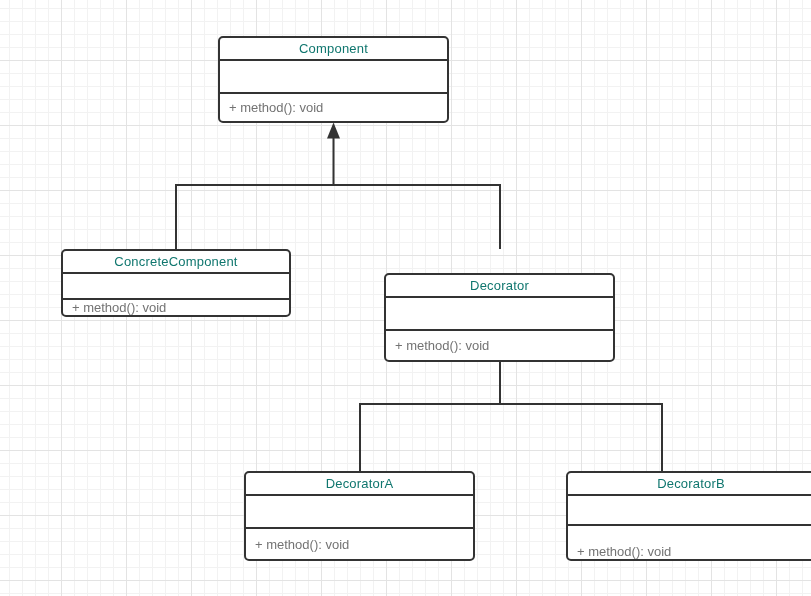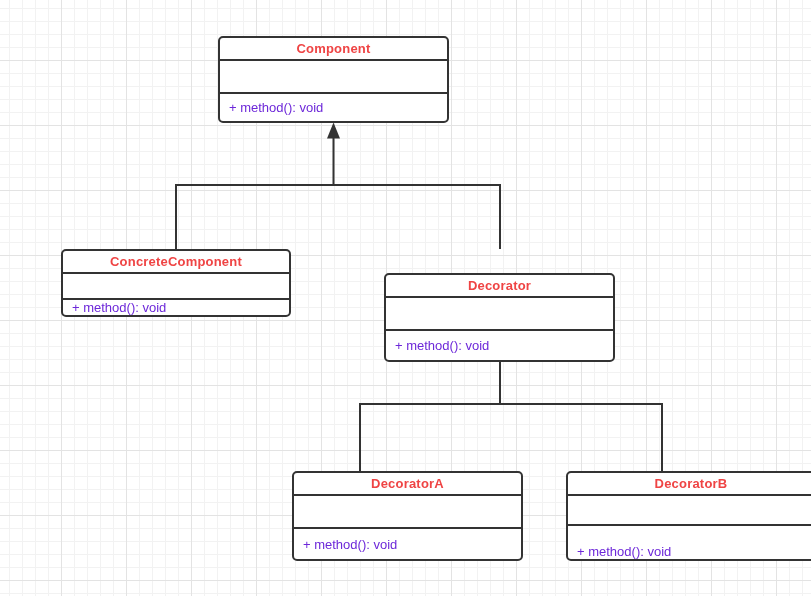--- a/index.html
+++ b/index.html
@@ -34,39 +34,39 @@
     border: 2.5px solid #333333;
     border-radius: 5px;
     display: flex;
     flex-direction: column;
   }
   .uml-title {
     box-sizing: content-box;
     height: 21px;
     line-height: 21px;
     text-align: center;
-    font-weight: bold;
+    font-weight: normal;
     font-size: 13px;
-    color: #ef4444;
+    color: #0f766e;
     border-bottom: 2.5px solid #333333;
     letter-spacing: 0.2px;
   }
   .uml-attrs {
     height: 31px;
     border-bottom: 2.5px solid #333333;
     font-size: 13px;
     color: #4a4a4a;
     display: flex;
     align-items: center;
     padding: 0 9px;
   }
   .uml-methods {
     flex: 1;
     font-size: 13px;
-    color: #6d28d9;
+    color: #737373;
     display: flex;
     align-items: center;
     padding: 0 9px;
   }
 </style>
 </head>
 <body>
 
 <div class="canvas">
 
@@ -94,21 +94,21 @@
     <div class="uml-attrs"></div>
     <div class="uml-methods">+ method(): void</div>
   </div>
 
   <div class="uml-class" style="left:384px; top:249px; width:231px; height:89px;margin-top:24px;">
     <div class="uml-title">Decorator</div>
     <div class="uml-attrs"></div>
     <div class="uml-methods">+ method(): void</div>
   </div>
 
-  <div class="uml-class" style="left:244px; top:471px; width:231px; height:90px;margin-left:48px;">
+  <div class="uml-class" style="left:244px; top:471px; width:231px; height:90px;">
     <div class="uml-title">DecoratorA</div>
     <div class="uml-attrs"></div>
     <div class="uml-methods">+ method(): void</div>
   </div>
 
   <div class="uml-class" style="left:566px; top:471px; width:250px; height:90px;gap:18px;">
     <div class="uml-title">DecoratorB</div>
     <div class="uml-attrs"></div>
     <div class="uml-methods">+ method(): void</div>
   </div>

